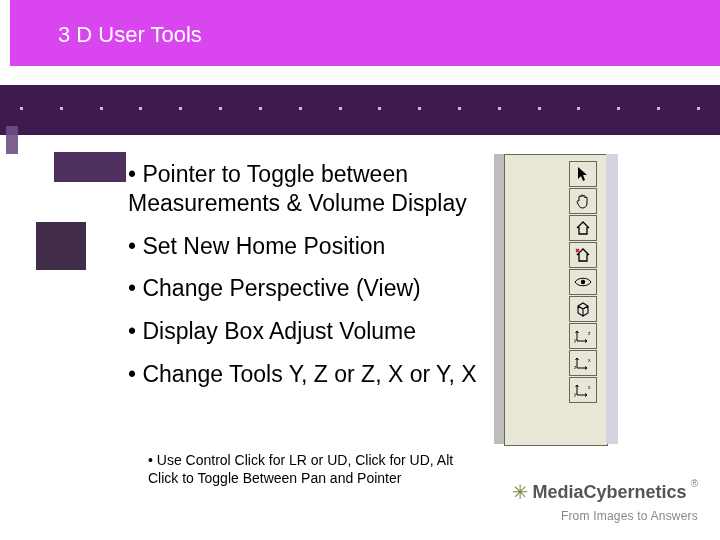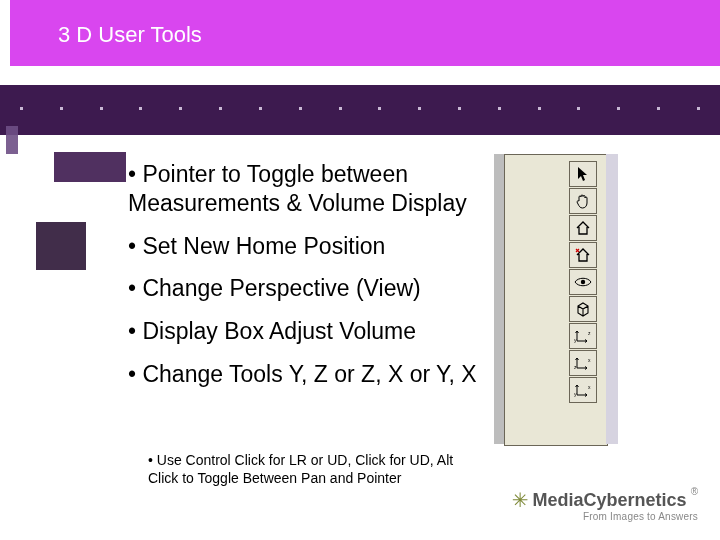--- a/index.html
+++ b/index.html
@@ -141,24 +141,24 @@
     font-weight: 700;
     color: #555;
   }
   .brand .reg {
     font-size: 10px;
     color: #888;
     position: relative;
     top: -8px;
   }
   .brand .tag {
-    font-size: 10px;
+    font-size: 12px;
     color: #888;
     letter-spacing: 0.2px;
-    margin-top: 2px;
+    margin-top: 8px;
     text-align: right;
   }
 </style>
 </head>
 <body>
 
 <div class="header">
   <div class="title">3 D User Tools</div>
 </div>
 

